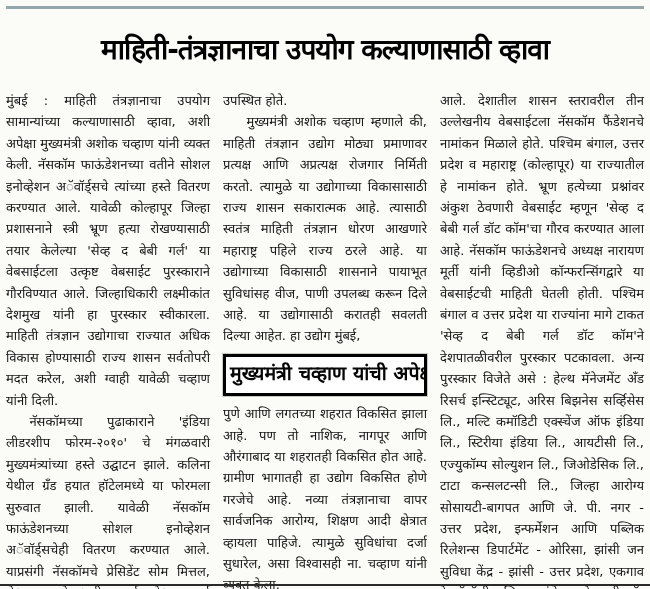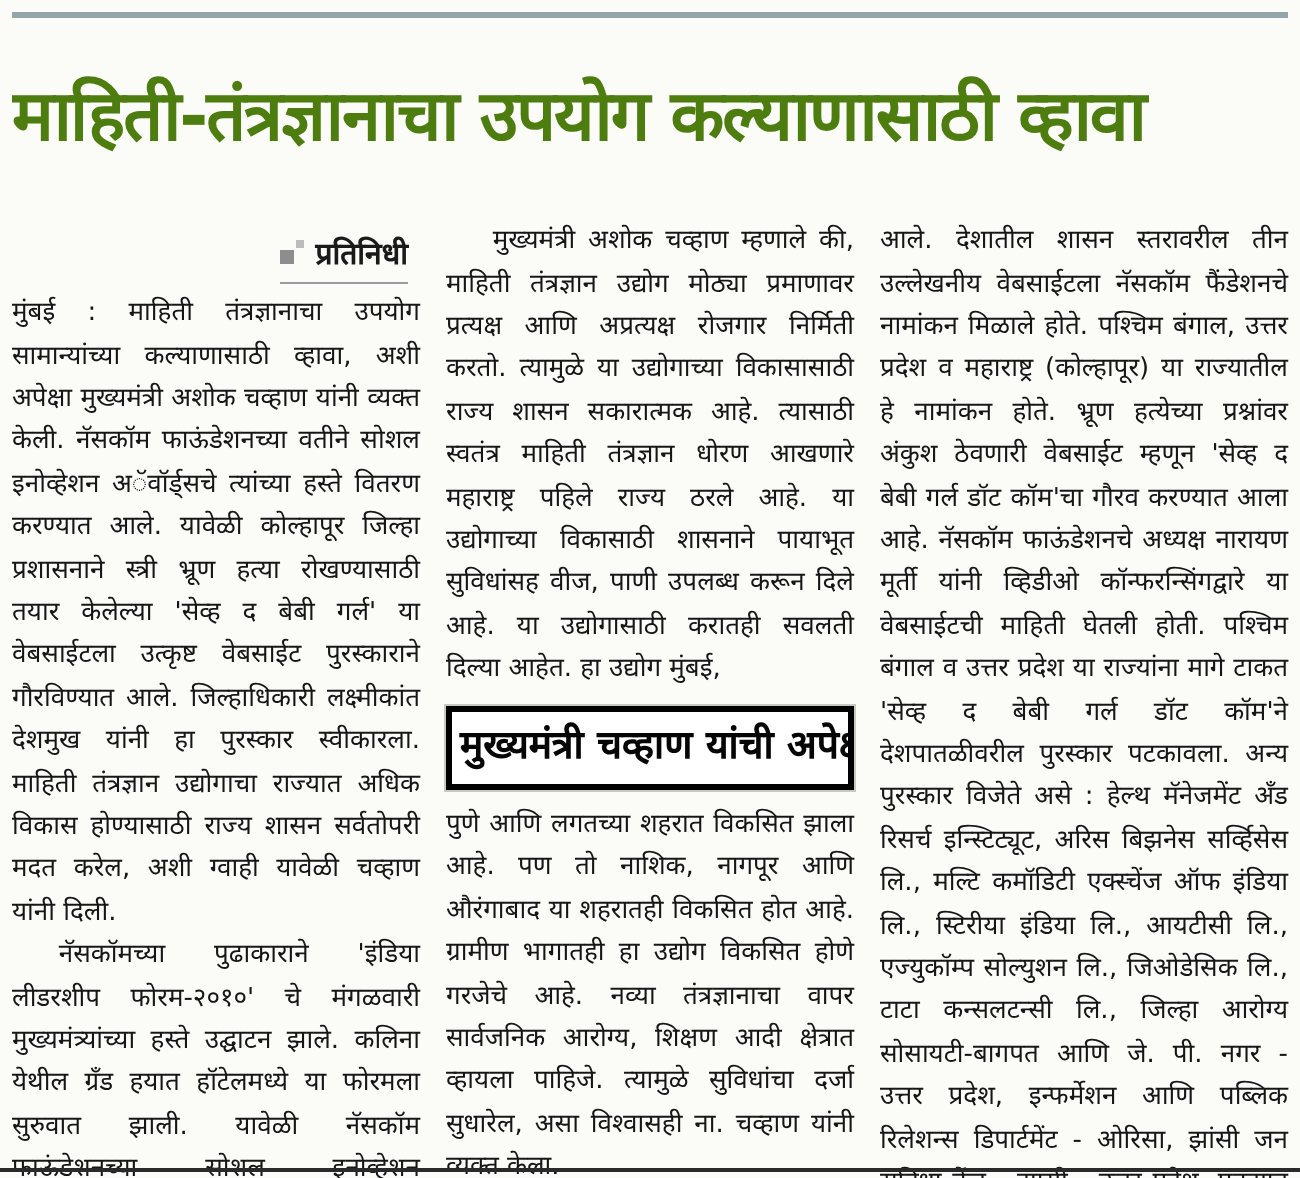--- a/index.html
+++ b/index.html
@@ -16,27 +16,27 @@
     box-sizing: border-box;
     padding: 0 6px;
   }
   .top-rule {
     height: 3px;
     background: #93a7ab;
     margin: 6px 0 2px 0;
   }
   .headline {
     font-weight: bold;
-    font-size: 35px;
+    font-size: 28px;
     line-height: 1.55;
-    color: #4d7c0f;
+    color: #000000;
     letter-spacing: -1px;
     white-space: nowrap;
     overflow: hidden;
-    text-align: left;
+    text-align: center;
     transform-origin: left center;
   }
   .byline-row {
     display: flex;
     justify-content: flex-end;
     padding-right: 6px;
     margin: 6px 0 4px 0;
     width: 198px;
   }
   .byline {
@@ -113,34 +113,26 @@
 
 <div class="page">
 
   <div class="top-rule"></div>
 
   <h1 class="headline">माहिती-तंत्रज्ञानाचा उपयोग कल्याणासाठी व्हावा</h1>
 
   <div class="columns">
 
     <div class="col">
-      <div class="byline-row">
-        <span class="byline">
-          <span class="pixel-icon">
-            <span class="sq1"></span>
-              <span class="sq2"></span>
-          </span>
-          <span class="byline-text">प्रतिनिधी</span>
-        </span>
-      </div>
       <p><span class="dateline">मुंबई :</span> <span>माहिती तंत्रज्ञानाचा उपयोग सामान्यांच्या कल्याणासाठी व्हावा, अशी अपेक्षा मुख्यमंत्री अशोक चव्हाण यांनी व्यक्त केली. नॅसकॉम फाऊंडेशनच्या वतीने सोशल इनोव्हेशन अॅवॉर्ड्सचे त्यांच्या हस्ते वितरण करण्यात आले. यावेळी कोल्हापूर जिल्हा प्रशासनाने स्त्री भ्रूण हत्या रोखण्यासाठी तयार केलेल्या 'सेव्ह द बेबी गर्ल' या वेबसाईटला उत्कृष्ट वेबसाईट पुरस्काराने गौरविण्यात आले. जिल्हाधिकारी लक्ष्मीकांत देशमुख यांनी हा पुरस्कार स्वीकारला. माहिती तंत्रज्ञान उद्योगाचा राज्यात अधिक विकास होण्यासाठी राज्य शासन सर्वतोपरी मदत करेल, अशी ग्वाही यावेळी चव्हाण यांनी दिली.</span></p>
       <p class="indent">नॅसकॉमच्या पुढाकाराने 'इंडिया लीडरशीप फोरम-२०१०' चे मंगळवारी मुख्यमंत्र्यांच्या हस्ते उद्घाटन झाले. कलिना येथील ग्रँड हयात हॉटेलमध्ये या फोरमला सुरुवात झाली. यावेळी नॅसकॉम फाऊंडेशनच्या सोशल इनोव्हेशन अॅवॉर्ड्सचेही वितरण करण्यात आले. याप्रसंगी नॅसकॉमचे प्रेसिडेंट सोम मित्तल, चेअरमन प्रमोद भसीन, व्हाईस चेअरमन हर्ष मांगलिक आदी</p>
     </div>
 
     <div class="col">
+      <p>उपस्थित होते.</p>
       <p class="indent">मुख्यमंत्री अशोक चव्हाण म्हणाले की, माहिती तंत्रज्ञान उद्योग मोठ्या प्रमाणावर प्रत्यक्ष आणि अप्रत्यक्ष रोजगार निर्मिती करतो. त्यामुळे या उद्योगाच्या विकासासाठी राज्य शासन सकारात्मक आहे. त्यासाठी स्वतंत्र माहिती तंत्रज्ञान धोरण आखणारे महाराष्ट्र पहिले राज्य ठरले आहे. या उद्योगाच्या विकासाठी शासनाने पायाभूत सुविधांसह वीज, पाणी उपलब्ध करून दिले आहे. या उद्योगासाठी करातही सवलती दिल्या आहेत. हा उद्योग मुंबई,</p>
       <div class="subhead-box">मुख्यमंत्री चव्हाण यांची अपेक्षा</div>
       <p>पुणे आणि लगतच्या शहरात विकसित झाला आहे. पण तो नाशिक, नागपूर आणि औरंगाबाद या शहरातही विकसित होत आहे. ग्रामीण भागातही हा उद्योग विकसित होणे गरजेचे आहे. नव्या तंत्रज्ञानाचा वापर सार्वजनिक आरोग्य, शिक्षण आदी क्षेत्रात व्हायला पाहिजे. त्यामुळे सुविधांचा दर्जा सुधारेल, असा विश्वासही ना. चव्हाण यांनी व्यक्त केला.</p>
 
     </div>
 
     <div class="col">
       <p>आले. देशातील शासन स्तरावरील तीन उल्लेखनीय वेबसाईटला नॅसकॉम फैंडेशनचे नामांकन मिळाले होते. पश्चिम बंगाल, उत्तर प्रदेश व महाराष्ट्र (कोल्हापूर) या राज्यातील हे नामांकन होते. भ्रूण हत्येच्या प्रश्नांवर अंकुश ठेवणारी वेबसाईट म्हणून 'सेव्ह द बेबी गर्ल डॉट कॉम'चा गौरव करण्यात आला आहे. नॅसकॉम फाऊंडेशनचे अध्यक्ष नारायण मूर्ती यांनी व्हिडीओ कॉन्फरन्सिंगद्वारे या वेबसाईटची माहिती घेतली होती. पश्चिम बंगाल व उत्तर प्रदेश या राज्यांना मागे टाकत 'सेव्ह द बेबी गर्ल डॉट कॉम'ने देशपातळीवरील पुरस्कार पटकावला. अन्य पुरस्कार विजेते असे : हेल्थ मॅनेजमेंट अँड रिसर्च इन्स्टिट्यूट, अरिस बिझनेस सर्व्हिसेस लि., मल्टि कमॉडिटी एक्स्चेंज ऑफ इंडिया लि., स्टिरीया इंडिया लि., आयटीसी लि., एज्युकॉम्प सोल्युशन लि., जिओडेसिक लि., टाटा कन्सलटन्सी लि., जिल्हा आरोग्य सोसायटी-बागपत आणि जे. पी. नगर - उत्तर प्रदेश, इन्फर्मेशन आणि पब्लिक रिलेशन्स डिपार्टमेंट - ओरिसा, झांसी जन सुविधा केंद्र - झांसी - उत्तर प्रदेश, एकगाव टेक्नॉलॉजीस लि., स्वयंचेतन सोसायटी फॉर मेंटल हेल्थ; इंडिया वॉटर पोर्टल, पीअर वॉटर एक्स्चेंज.</p>
     </div>
 

